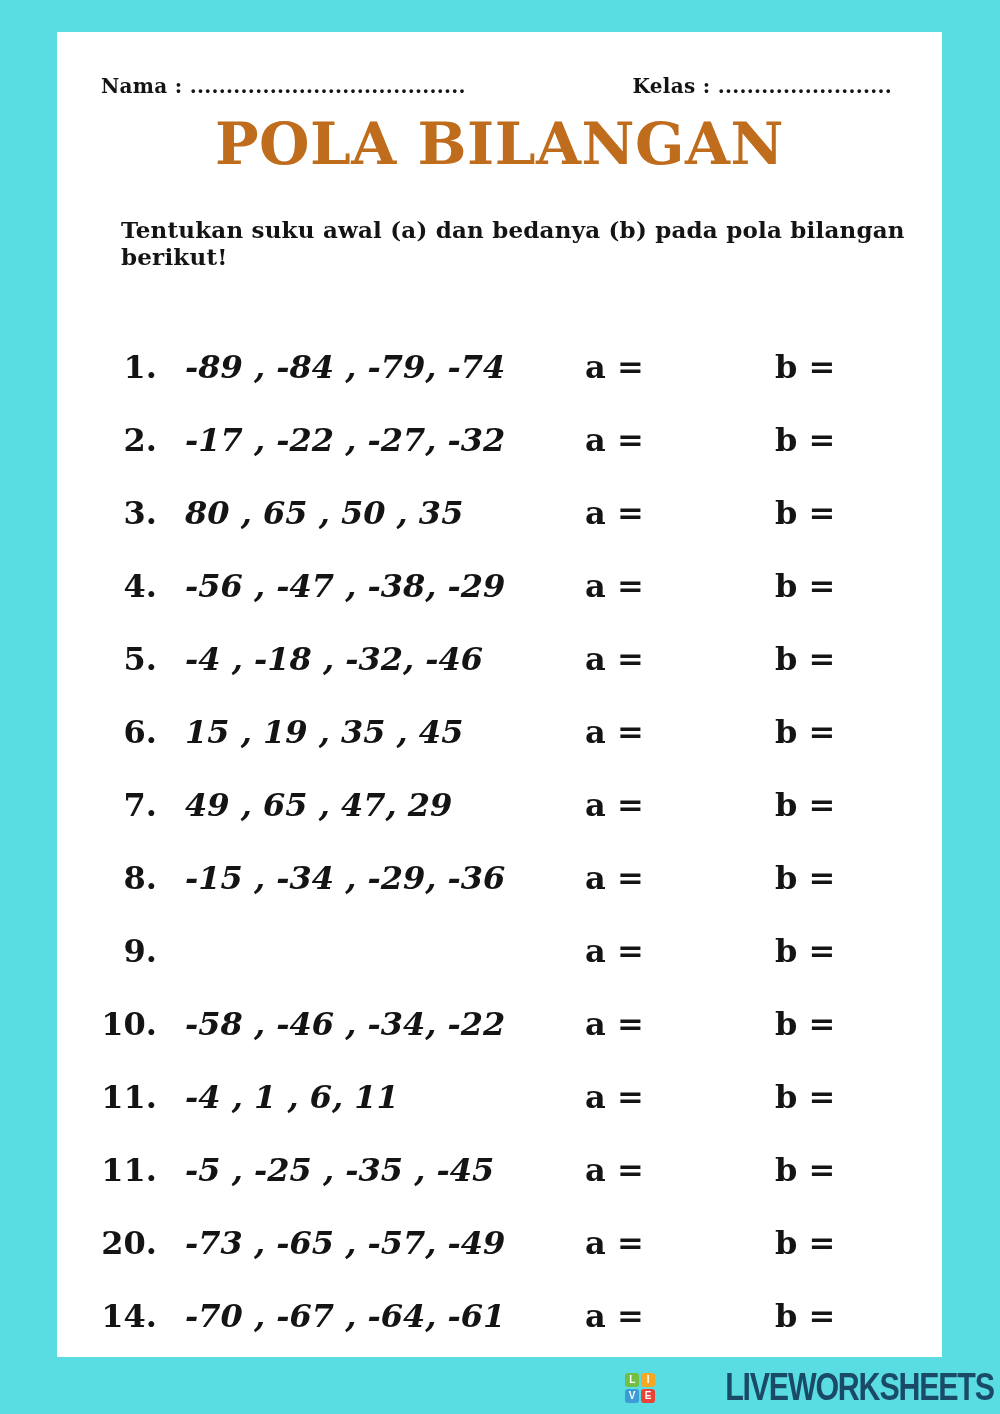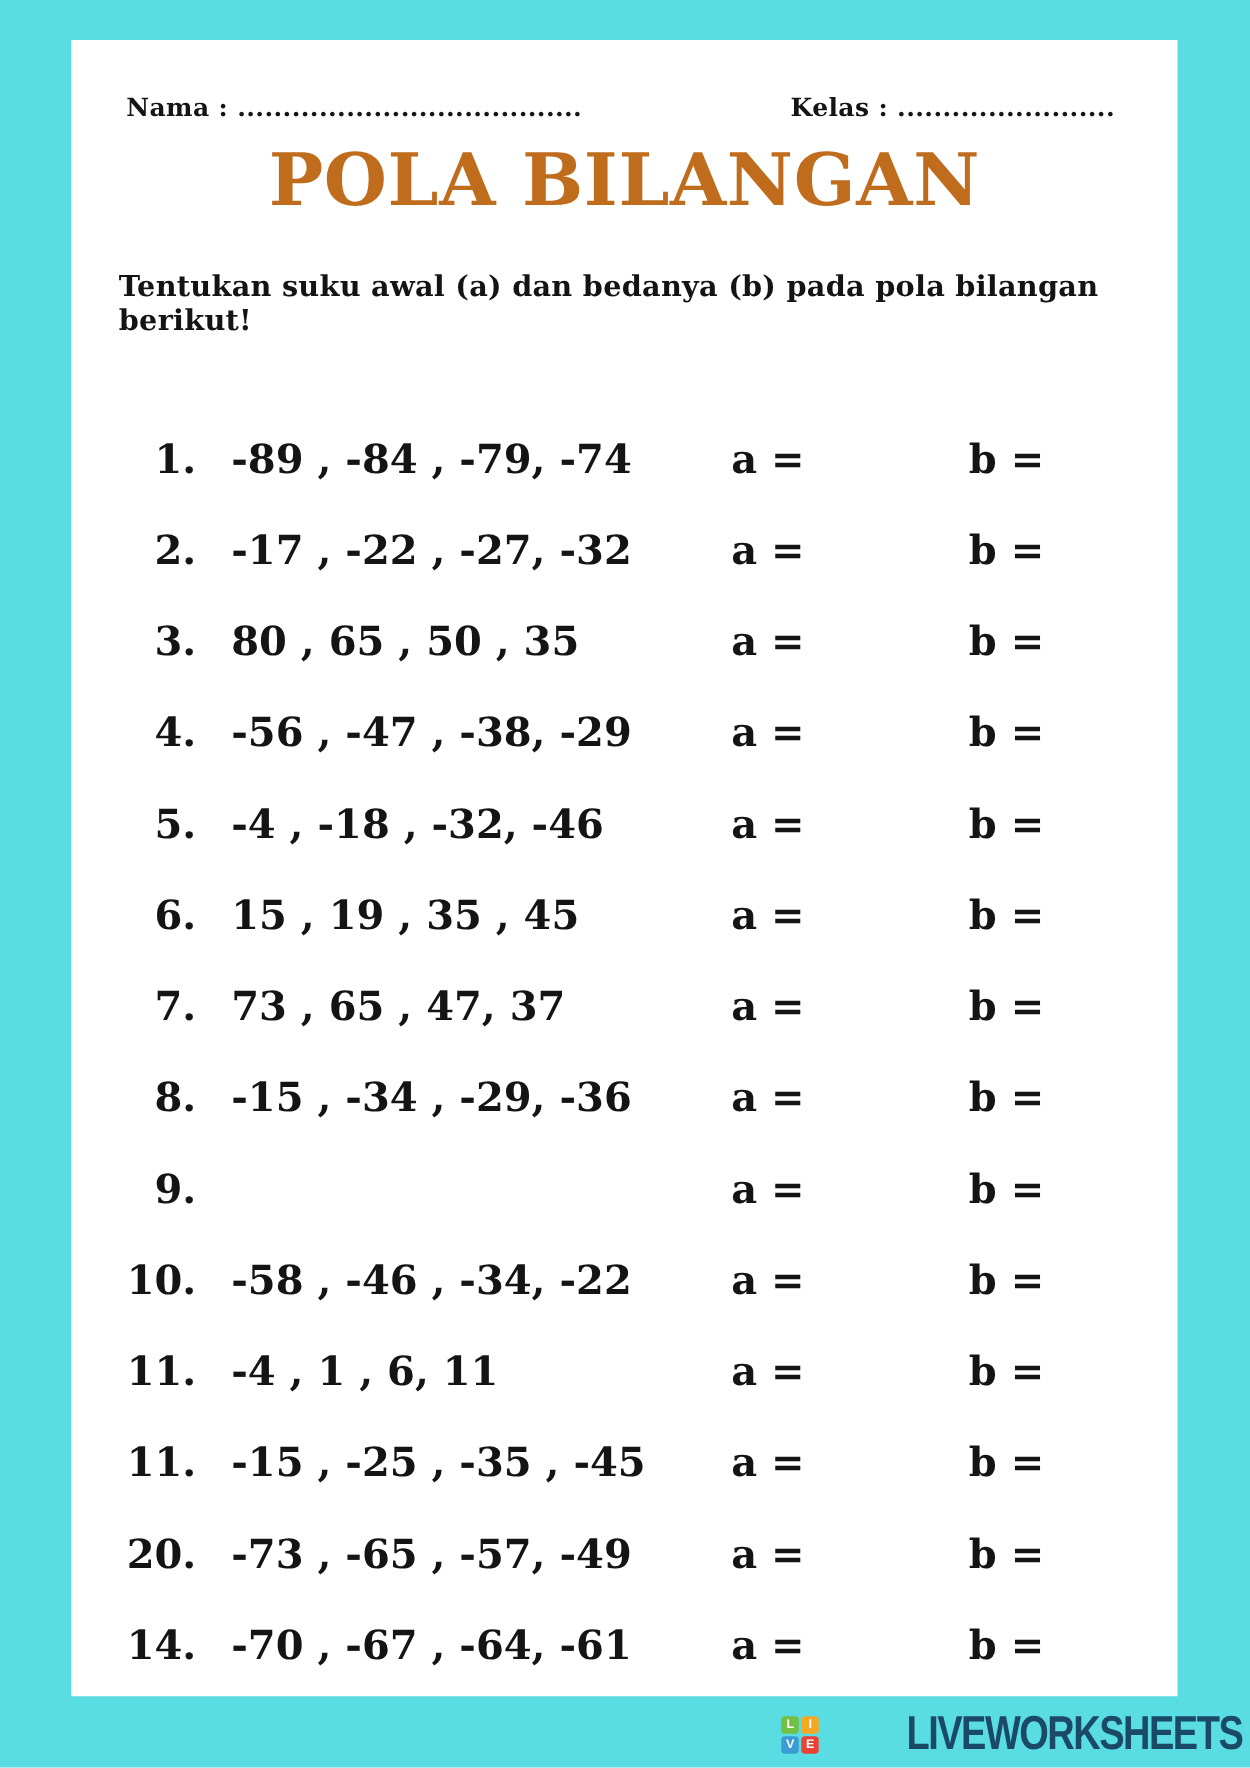--- a/index.html
+++ b/index.html
@@ -33,21 +33,21 @@
   .title {
     margin: 32px 0 0 0;
     text-align: center;
     font-size: 58px;
     font-weight: 700;
     color: #BF6C1D;
     letter-spacing: 0.5px;
   }
   .instruction {
     margin: 38px 0 0 0;
-    padding-left: 38px;
+    padding-left: 64px;
     font-size: 23px;
     font-weight: 700;
     color: #141414;
     letter-spacing: 0.2px;
   }
   .problem-list {
     position: absolute;
     left: 0; top: 298px;
     width: 100%;
   }
@@ -55,21 +55,21 @@
   .cell {
     position: absolute;
     top: 50%;
     transform: translateY(-50%);
     font-weight: 700;
     font-size: 32px;
     color: #141414;
     white-space: nowrap;
   }
   .cell.num { left: 0; width: 100px; text-align: right; }
-  .cell.seq { left: 128px; }
+  .cell.seq { left: 128px; font-style: italic; }
   .cell.a-label { left: 528px; }
   .cell.b-label { left: 718px; }
   .answer-input {
     position: absolute;
     top: 50%;
     transform: translateY(-50%);
     height: 46px;
     border: none;
     background: transparent;
     outline: none;
@@ -175,21 +175,21 @@
     <span class="cell num">6.</span>
     <span class="cell seq">15 , 19 , 35 , 45</span>
     <span class="cell a-label">a =</span>
     <input type="text" class="answer-input a" style="">
     <span class="cell b-label">b =</span>
     <input type="text" class="answer-input b" style="">
   </div>
 
   <div class="problem-row">
     <span class="cell num">7.</span>
-    <span class="cell seq">73 , 65 , 47, 37</span>
+    <span class="cell seq">49 , 65 , 47, 29</span>
     <span class="cell a-label">a =</span>
     <input type="text" class="answer-input a" style="">
     <span class="cell b-label">b =</span>
     <input type="text" class="answer-input b" style="">
   </div>
 
   <div class="problem-row">
     <span class="cell num">8.</span>
     <span class="cell seq">-15 , -34 , -29, -36</span>
     <span class="cell a-label">a =</span>
@@ -219,21 +219,21 @@
     <span class="cell num">11.</span>
     <span class="cell seq">-4 , 1 , 6, 11</span>
     <span class="cell a-label">a =</span>
     <input type="text" class="answer-input a" style="">
     <span class="cell b-label">b =</span>
     <input type="text" class="answer-input b" style="">
   </div>
 
   <div class="problem-row">
     <span class="cell num">11.</span>
-    <span class="cell seq">-15 , -25 , -35 , -45</span>
+    <span class="cell seq">-5 , -25 , -35 , -45</span>
     <span class="cell a-label">a =</span>
     <input type="text" class="answer-input a" style="">
     <span class="cell b-label">b =</span>
     <input type="text" class="answer-input b" style="">
   </div>
 
   <div class="problem-row">
     <span class="cell num">20.</span>
     <span class="cell seq">-73 , -65 , -57, -49</span>
     <span class="cell a-label">a =</span>

